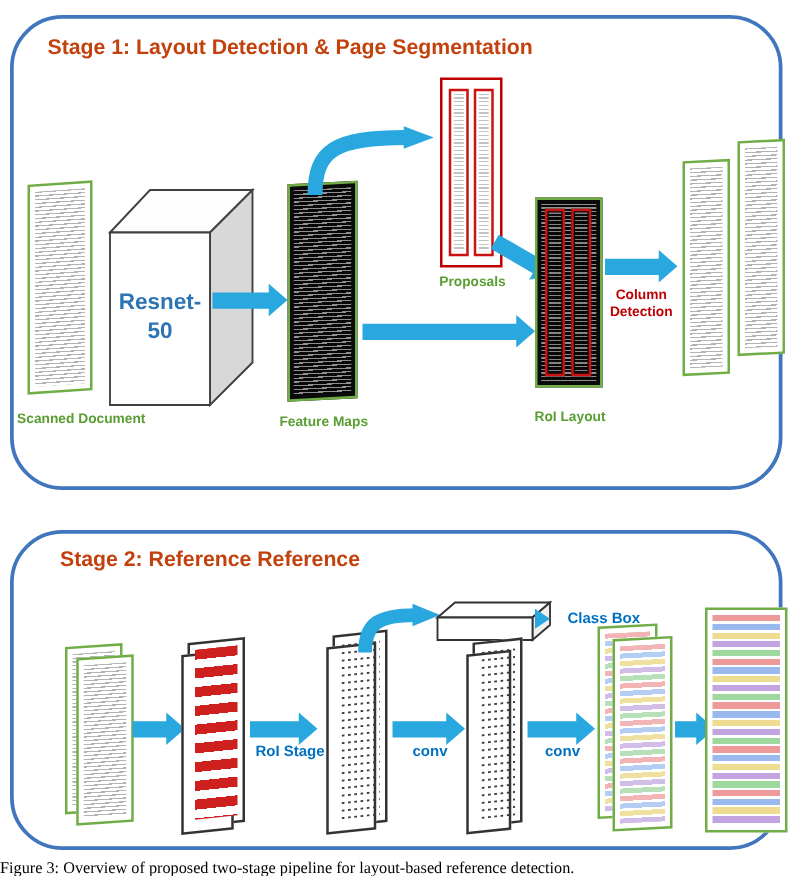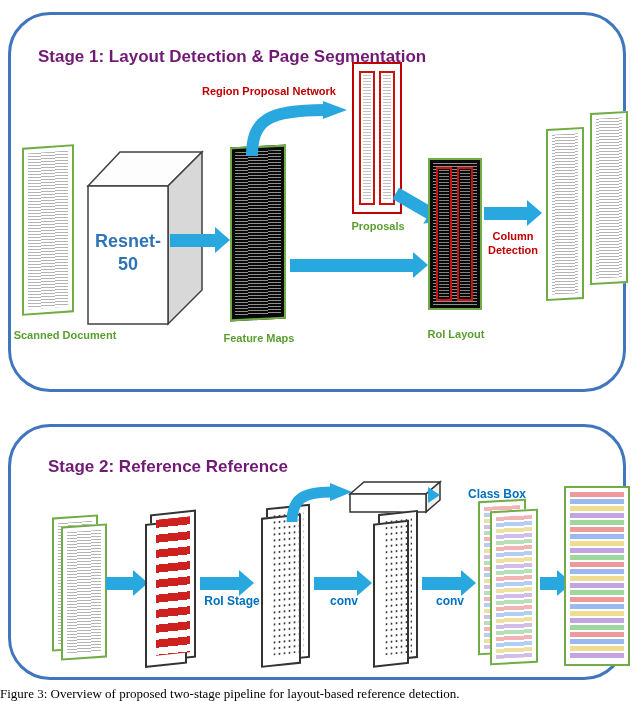--- a/index.html
+++ b/index.html
@@ -1,19 +1,19 @@
 <!DOCTYPE html>
 <html><head>
 <meta charset="utf-8">
 <style>
   html,body{margin:0;padding:0;background:#fff;}
   .canvas{position:relative;width:640px;height:701px;background:#fff;overflow:hidden;
           font-family:"Liberation Sans", sans-serif;}
   .stage{position:absolute;border:3px solid #4076bd;border-radius:42px;box-sizing:border-box;}
-  .stage-title{position:absolute;font-size:17px;font-weight:bold;color:#701a75;white-space:nowrap;margin-top:19px;}
+  .stage-title{position:absolute;font-size:17px;font-weight:bold;color:#c2410c;white-space:nowrap;}
   .lbl{position:absolute;font-weight:bold;font-size:11px;text-align:center;line-height:1.25;}
   .green{color:#5a9e33}.red{color:#c00000}.blue{color:#0070c0}
 
   
   .page{position:absolute;border:2px solid #70ad47;background:#fff;box-sizing:border-box;}
   .page .lines{position:absolute;inset:4px;
     background:repeating-linear-gradient(to bottom,#9a9a9a 0 1px,transparent 1px 3px);opacity:.75;}
   .dark{background:#0a0a0a;}
   .dark .noise{position:absolute;inset:3px;
     background:repeating-linear-gradient(to bottom,rgba(255,255,255,.55) 0 1px,transparent 1px 3px),
@@ -86,21 +86,20 @@
 
     <div class="page dark" style="left:219px;top:131px;width:56px;height:174px;transform:skewY(-3deg);">
       <div class="noise"></div>
     </div>
     <div class="lbl green" style="left:203px;top:317px;width:90px;">Feature Maps</div>
 
     <svg class="svg-arrow" style="left:229px;top:85px;" width="112" height="58" viewBox="0 0 112 58">
       <path d="M 12,56 C 12,20 28,10 85,10" fill="none" stroke="#29a8e0" stroke-width="12"></path>
       <polygon points="83,1 107,10 83,19" fill="#29a8e0"></polygon>
     </svg>
-    <div class="lbl red" style="left:191px;top:70px;width:160px;text-align:left;">Region Proposal Network</div>
 
     <div class="page red-border" style="left:341px;top:47px;width:50px;height:152px;">
       <div class="red-col" style="left:5px;top:7px;width:16px;bottom:7px;">
           <div class="lines"></div>
         </div>
       <div class="red-col" style="left:25px;top:7px;width:16px;bottom:7px;">
           <div class="lines"></div>
         </div>
     </div>
     <div class="lbl green" style="left:331px;top:205px;width:72px;">Proposals</div>
@@ -173,21 +172,21 @@
       <path d="M 10,44 C 10,20 22,14 50,14" fill="none" stroke="#29a8e0" stroke-width="11"></path>
       <polygon points="48,5 70,14 48,23" fill="#29a8e0"></polygon>
     </svg>
 
     <svg class="svg-arrow" style="left:337px;top:53px;" width="96" height="38" viewBox="0 0 96 38">
       <polygon points="2,14 16,2 92,2 78,14" fill="#fff" stroke="#333" stroke-width="1.5"></polygon>
       <polygon points="78,14 92,2 92,20 78,32" fill="#f0f0f0" stroke="#333" stroke-width="1.5"></polygon>
       <polygon points="2,14 78,14 78,32 2,32" fill="#fff" stroke="#333" stroke-width="1.5"></polygon>
     </svg>
     <div class="small-tip" style="left:417px;top:60px;"></div>
-    <div class="lbl blue" style="left:431px;top:60px;width:70px;font-size:12px;text-align:center;padding-left:20px;">Class Box</div>
+    <div class="lbl blue" style="left:431px;top:60px;width:70px;font-size:12px;text-align:right;">Class Box</div>
 
     <div class="arrow" style="left:303px;top:141px;width:58px;height:30px;">
       <i class="shaft"></i>
         <i class="tip"></i>
     </div>
     <div class="lbl blue" style="left:313px;top:167px;width:40px;font-size:12px;">conv</div>
 
     <div class="slab" style="left:367px;top:85px;width:40px;height:148px;transform:skewY(-6deg);">
       <div class="dots"></div>
     </div>

